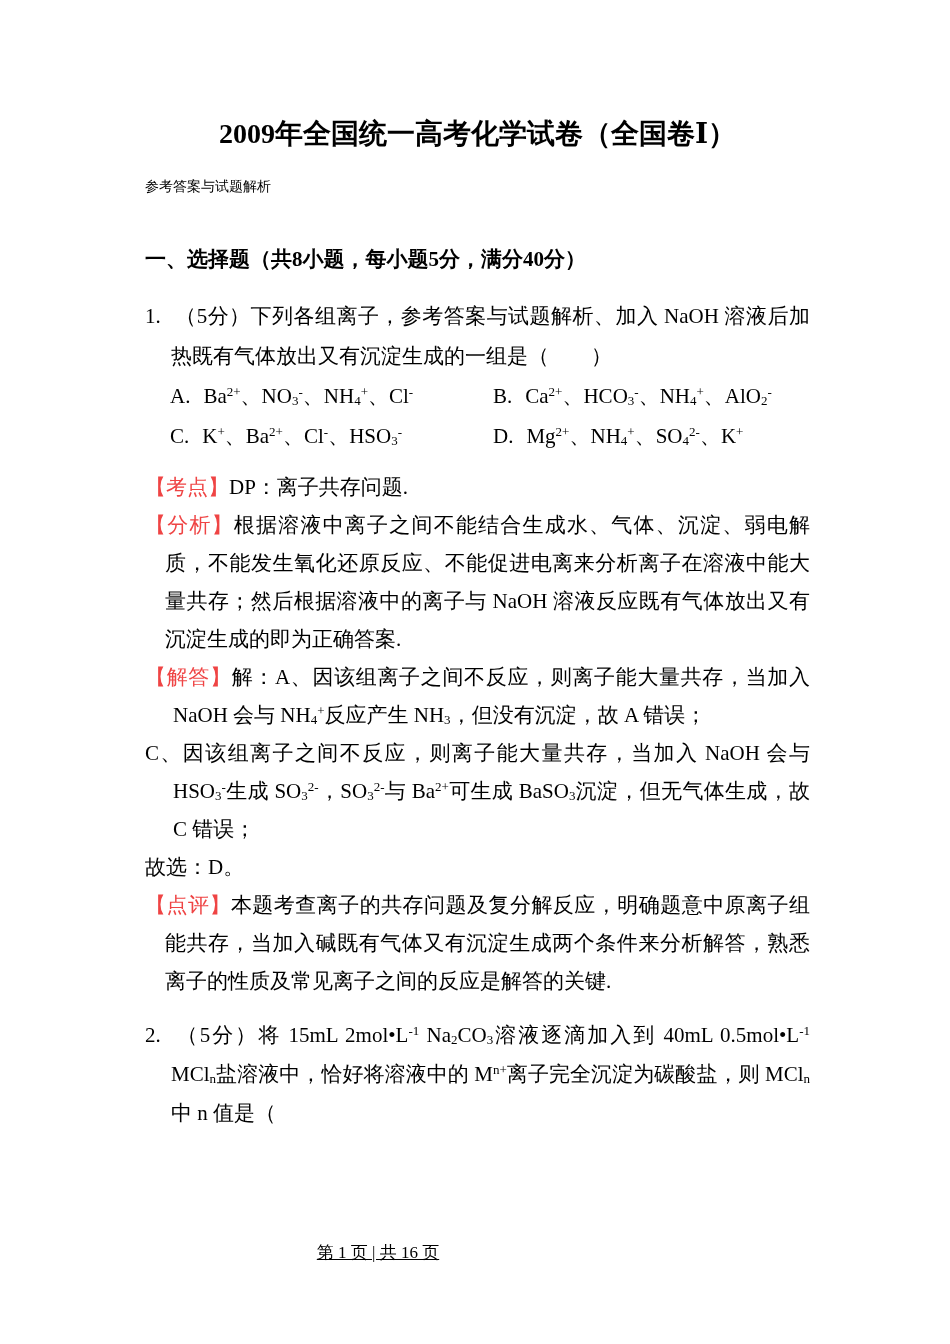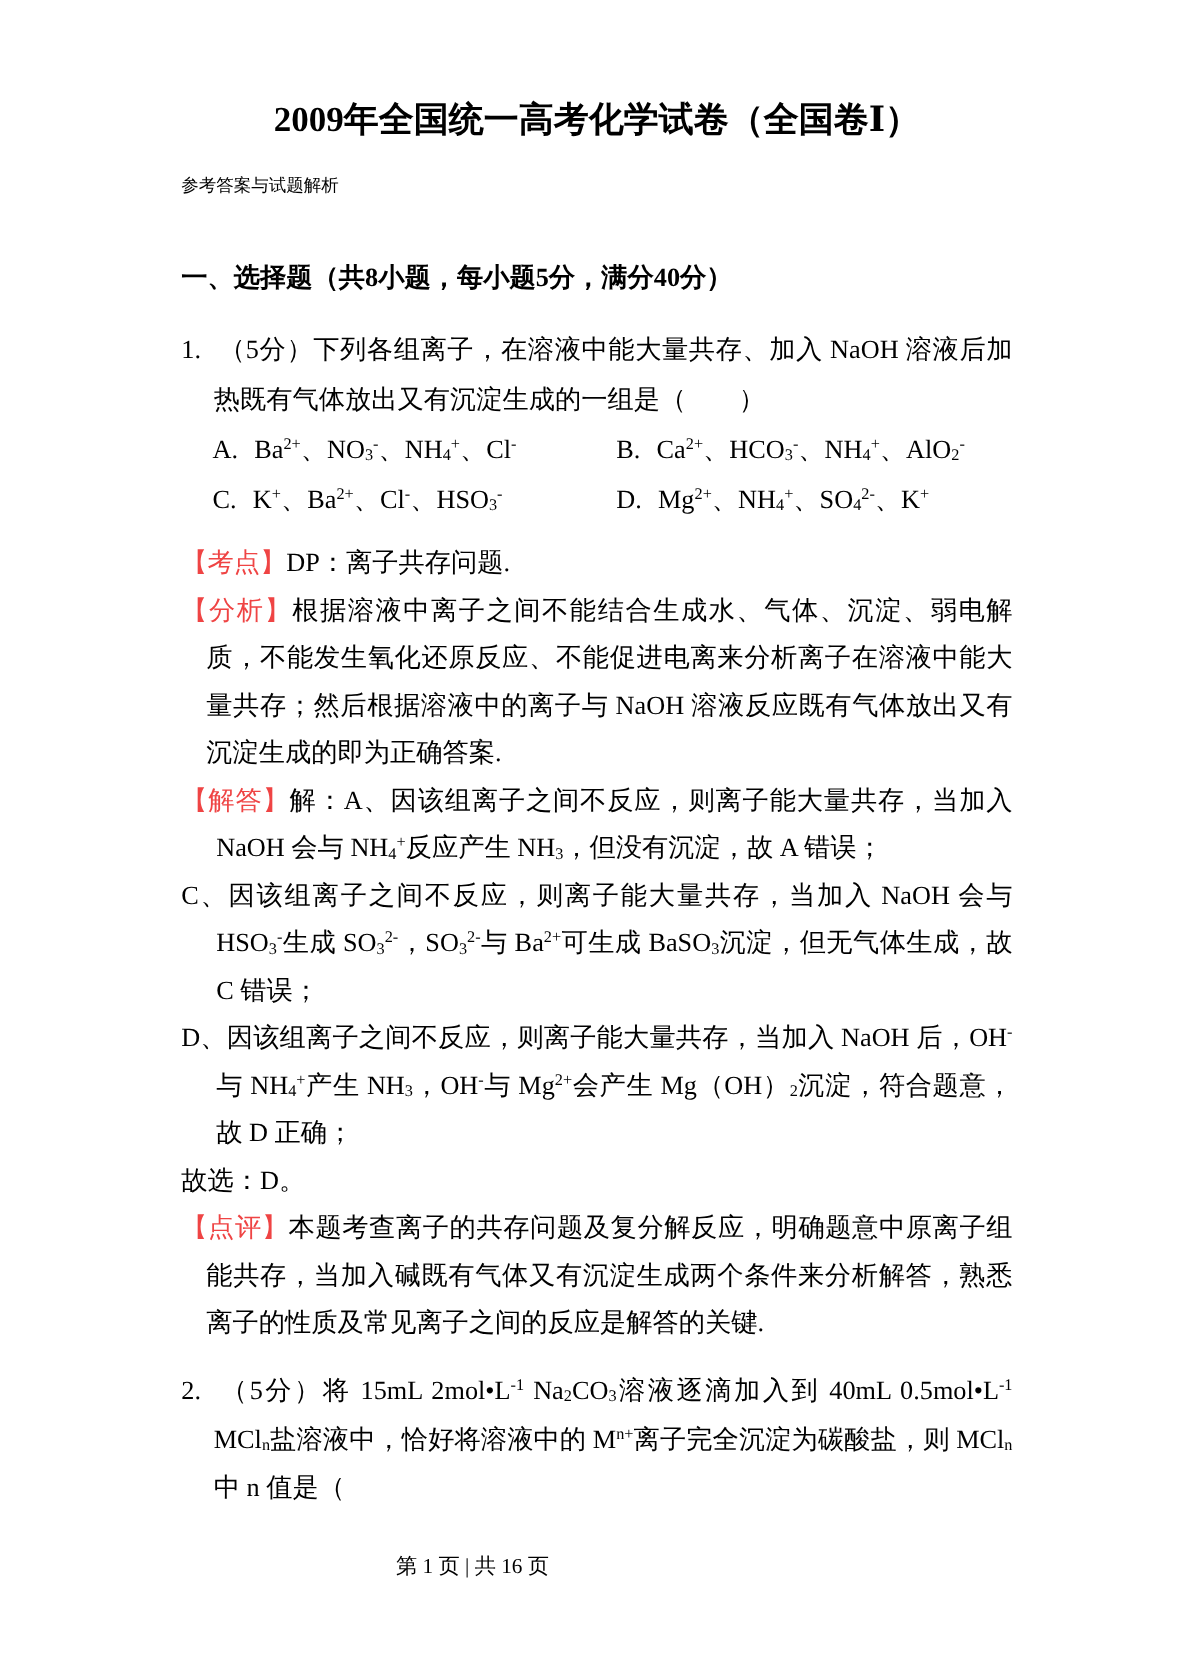--- a/index.html
+++ b/index.html
@@ -4,21 +4,21 @@
 <style>
   html, body { margin: 0; padding: 0; background: #ffffff; }
   .page {
     position: relative;
     width: 950px;
     height: 1344px;
     box-sizing: border-box;
     background: #ffffff;
     color: #000000;
     font-family: "Liberation Serif", "DejaVu Serif", serif;
-    padding: 78px 140px 0 145px;
+    padding: 115px 140px 0 145px;
     overflow: hidden;
   }
   .doc-title {
     margin: 0;
     font-size: 28px;
     line-height: 38px;
     font-weight: bold;
     text-align: center;
   }
   .doc-subtitle {
@@ -72,52 +72,52 @@
   sup { vertical-align: 0.55em; }
   sub { vertical-align: -0.15em; }
   .page-footer {
     position: absolute;
     top: 1241px;
     left: 0;
     width: 756px;
     text-align: center;
     font-size: 17px;
     line-height: 24px;
+    text-decoration: underline;
   }
 </style>
 </head>
 <body>
 
 <div class="page">
 
   <h1 class="doc-title">2009年全国统一高考化学试卷（全国卷Ⅰ）</h1>
 
   <div class="doc-subtitle">参考答案与试题解析</div>
 
   <h2 class="section-heading">一、选择题（共8小题，每小题5分，满分40分）</h2>
 
   <div>
-    <p class="q-para"><span class="q-num">1.</span><span>（5分）下列各组离子，在溶液中能大量共存、加入 NaOH 溶液后加热既有气体放出又有沉淀生成的一组是（　　）</span></p>
+    <p class="q-para"><span class="q-num">1.</span><span>（5分）下列各组离子，参考答案与试题解析、加入 NaOH 溶液后加热既有气体放出又有沉淀生成的一组是（　　）</span></p>
 
     <div class="options">
       <div><span class="opt-label">A.</span><span>Ba<sup>2+</sup>、NO<sub>3</sub><sup>-</sup>、NH<sub>4</sub><sup>+</sup>、Cl<sup>-</sup></span></div>
       <div><span class="opt-label">B.</span><span>Ca<sup>2+</sup>、HCO<sub>3</sub><sup>-</sup>、NH<sub>4</sub><sup>+</sup>、AlO<sub>2</sub><sup>-</sup></span></div>
       <div><span class="opt-label">C.</span><span>K<sup>+</sup>、Ba<sup>2+</sup>、Cl<sup>-</sup>、HSO<sub>3</sub><sup>-</sup></span></div>
       <div><span class="opt-label">D.</span><span>Mg<sup>2+</sup>、NH<sub>4</sub><sup>+</sup>、SO<sub>4</sub><sup>2-</sup>、K<sup>+</sup></span></div>
     </div>
 
     <div class="analysis">
       <p class="blk"><span class="blue">【考点】</span><span>DP：离子共存问题.</span></p>
 
 
       <p class="blk"><span class="blue">【分析】</span><span>根据溶液中离子之间不能结合生成水、气体、沉淀、弱电解质，不能发生氧化还原反应、不能促进电离来分析离子在溶液中能大量共存；然后根据溶液中的离子与 NaOH 溶液反应既有气体放出又有沉淀生成的即为正确答案.</span></p>
 
       <p class="blk hang28"><span class="blue">【解答】</span><span>解：A、因该组离子之间不反应，则离子能大量共存，当加入 NaOH 会与 NH<sub>4</sub><sup>+</sup>反应产生 NH<sub>3</sub>，但没有沉淀，故 A 错误；</span></p>
       <p class="blk hang28"><span>C、因该组离子之间不反应，则离子能大量共存，当加入 NaOH 会与 HSO<sub>3</sub><sup>-</sup>生成 SO<sub>3</sub><sup>2-</sup>，SO<sub>3</sub><sup>2-</sup>与 Ba<sup>2+</sup>可生成 BaSO<sub>3</sub>沉淀，但无气体生成，故 C 错误；</span></p>
-      <p class="blk hang28"><span>D、因该组离子之间不反应，则离子能大量共存，当加入 NaOH 后，OH<sup>-</sup>与 NH<sub>4</sub><sup>+</sup>产生 NH<sub>3</sub>，OH<sup>-</sup>与 Mg<sup>2+</sup>会产生 Mg（OH）<sub>2</sub>沉淀，符合题意，故 D 正确；</span></p>
       <p class="blk"><span>故选：D。</span></p>
 
       <p class="blk"><span class="blue">【点评】</span><span>本题考查离子的共存问题及复分解反应，明确题意中原离子组能共存，当加入碱既有气体又有沉淀生成两个条件来分析解答，熟悉离子的性质及常见离子之间的反应是解答的关键.</span></p>
     </div>
   </div>
 
   <div class="q2-block">
     <p class="q-para"><span class="q-num">2.</span><span>（5分）将 15mL 2mol•L<sup>-1</sup> Na<sub>2</sub>CO<sub>3</sub>溶液逐滴加入到 40mL 0.5mol•L<sup>-1</sup> MCl<sub>n</sub>盐溶液中，恰好将溶液中的 M<sup>n+</sup>离子完全沉淀为碳酸盐，则 MCl<sub>n</sub>中 n 值是（</span></p>
   </div>
 

